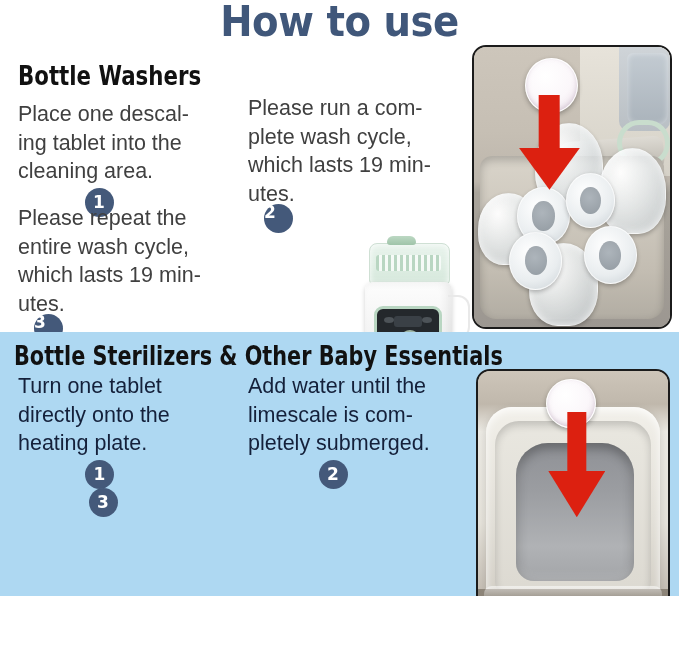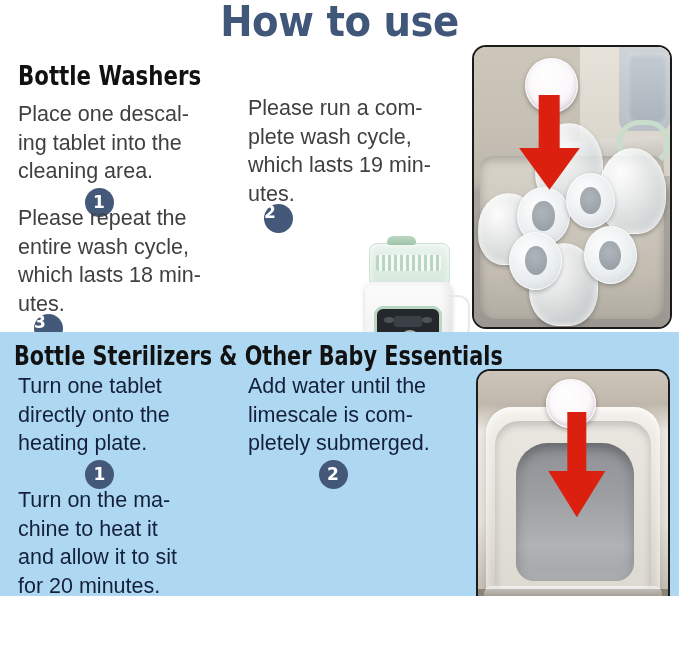--- a/index.html
+++ b/index.html
@@ -274,21 +274,21 @@
       <p>Please run a com-
 plete wash cycle,
 which lasts 19 min-
 utes.</p>
       <span class="badge badge-inline">2</span>
     </div>
 
     <div class="step t3">
       <p>Please repeat the
 entire wash cycle,
-which lasts 18 min-
+which lasts 19 min-
 utes.</p>
       <span class="badge badge-inline">3</span>
     </div>
 
     <div class="appliance">
       <div class="ap-dome"></div>
       <div class="ap-rack"></div>
       <div class="ap-lid"></div>
       <div class="ap-body"></div>
       <div class="ap-spout"></div>
@@ -344,24 +344,20 @@
     <div class="step b2">
       <p>Add water until the
 limescale is com-
 pletely submerged.</p>
       <div class="badge-row center">
         <span class="badge">2</span>
       </div>
     </div>
 
     <div class="step b3">
-      <p>Turn on the ma-
-chine to heat it
-and allow it to sit
-for 20 minutes.</p>
       <div class="badge-row center">
         <span class="badge">3</span>
       </div>
     </div>
 
 
   </div>
 
   <div class="photo photo-bottom">
     <div class="ph-layer st-bg">

